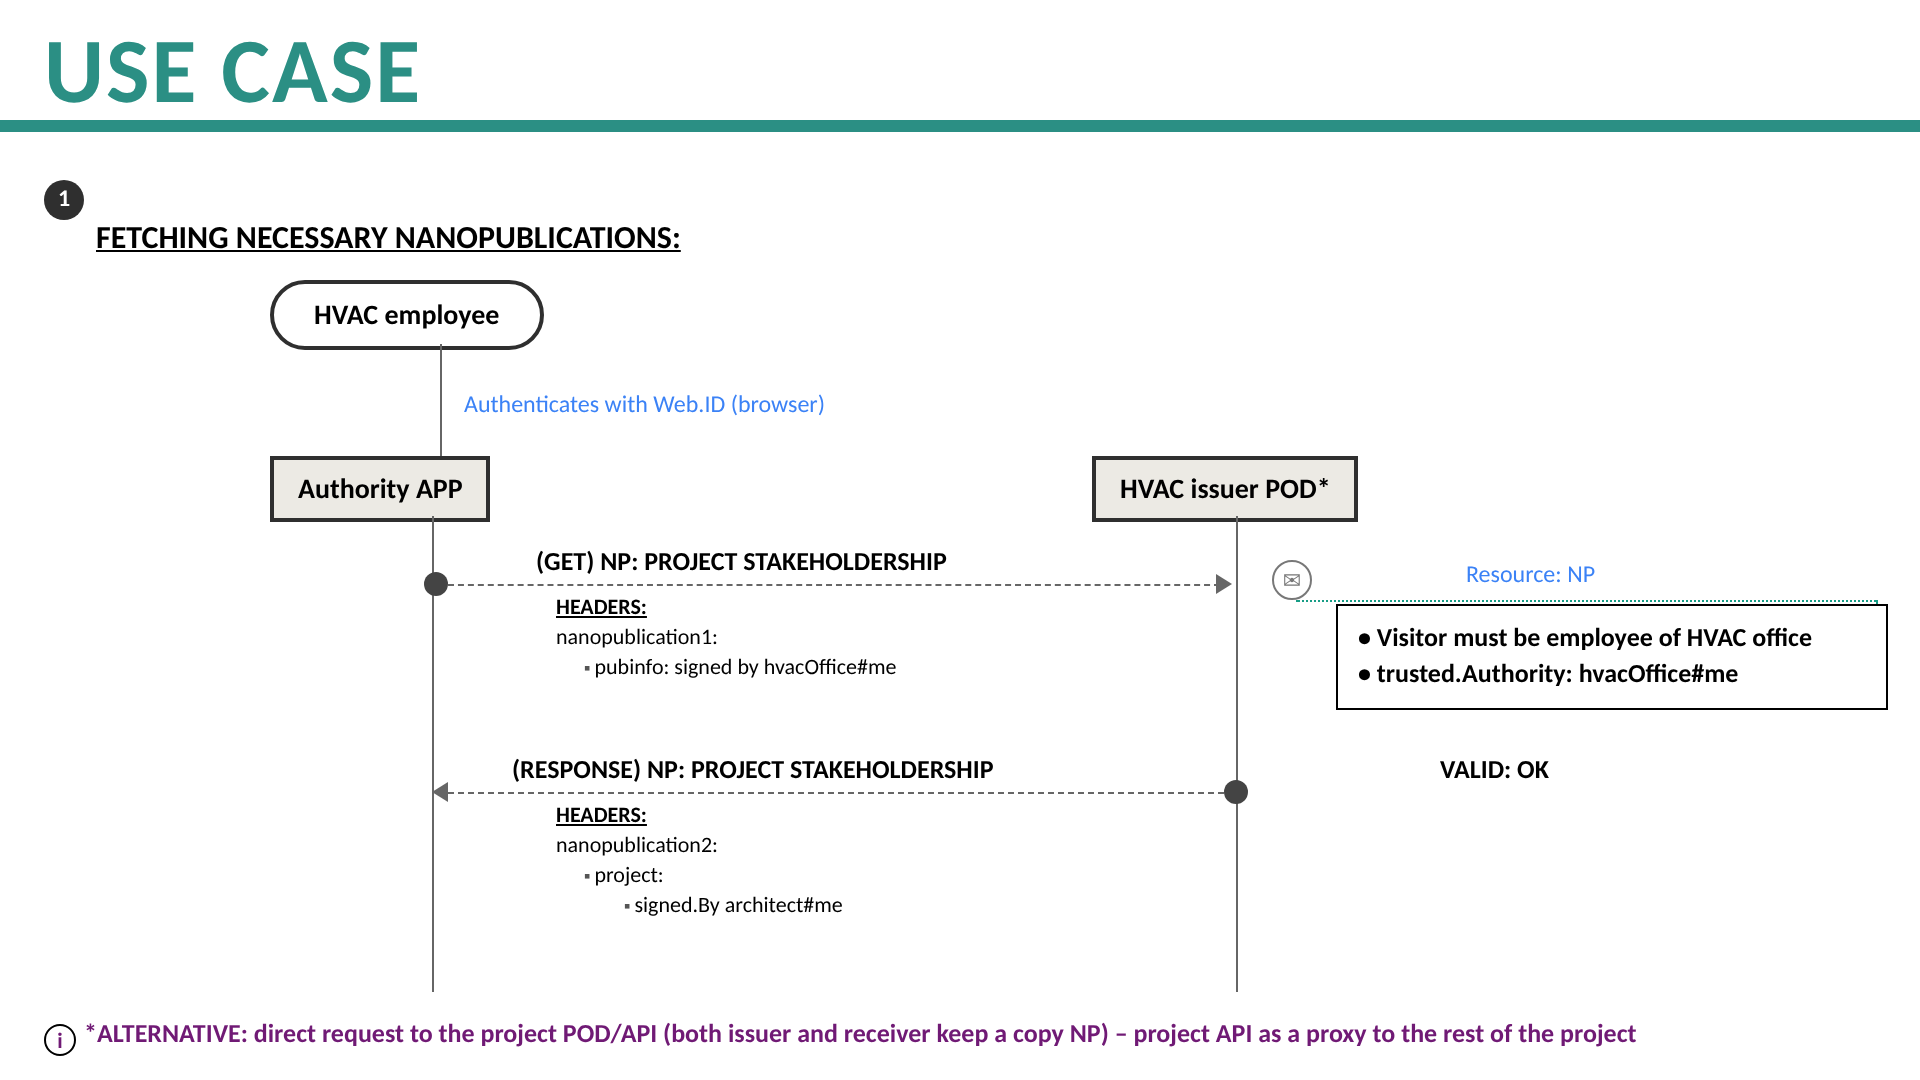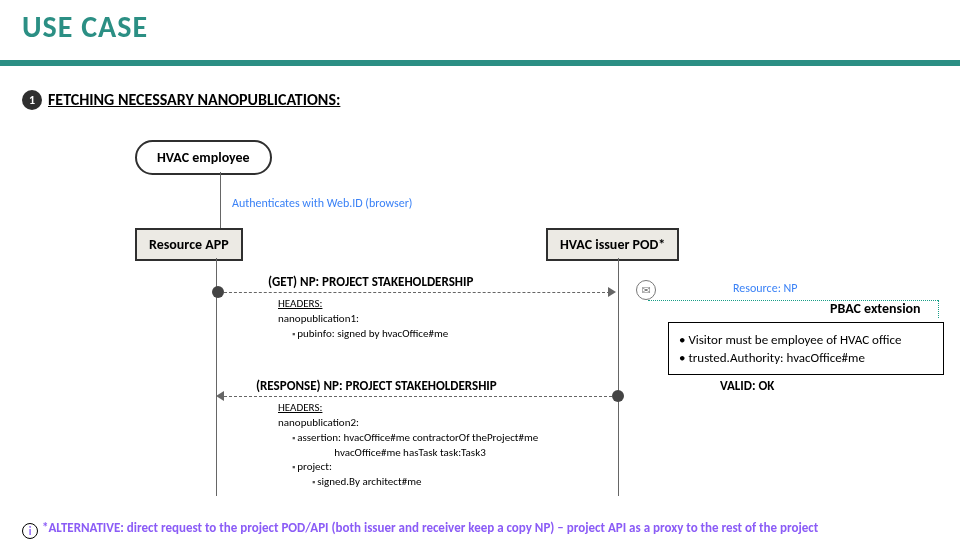--- a/index.html
+++ b/index.html
@@ -1,38 +1,38 @@
 <!DOCTYPE html>
 <html><head>
 <meta charset="utf-8">
 <style>
   * { box-sizing: border-box; margin: 0; padding: 0; }
   body { font-family: Calibri, 'Segoe UI', Arial, sans-serif; width: 960px; height: 540px; position: relative; background: #fff; overflow: hidden; }
   .title-bar { position: absolute; left: 0; top: 60px; width: 100%; height: 6px; background: #2b8f84; }
-  .title { position: absolute; left: 22px; top: 8px; font-size: 30px; font-weight: 700; color: #2b8f84; letter-spacing: 1px; }
+  .title { position: absolute; left: 22px; top: 8px; font-size: 46px; font-weight: 700; color: #2b8f84; letter-spacing: 1px; }
   .step-circle { position: absolute; width: 20px; height: 20px; border-radius: 50%; background: #2f2f2f; color: #fff; font-size: 12px; font-weight: 600; display: flex; align-items: center; justify-content: center; }
-  .step-label { position: absolute; font-size: 16px; font-weight: 600; text-decoration: underline; color: #000; }
+  .step-label { position: absolute; font-size: 16px; font-weight: 600; text-decoration: underline; color: #000; margin-top: 20px; }
   .pill { position: absolute; border: 2px solid #2f2f2f; border-radius: 999px; padding: 7px 20px; font-size: 14px; font-weight: 600; background: #fff; }
   .box { position: absolute; border: 2px solid #2f2f2f; background: #eceae4; padding: 6px 12px; font-size: 14px; font-weight: 600; }
   .pbac-box { position: absolute; border: 1px solid #000; padding: 8px 10px; font-size: 13px; background: #fff; line-height: 1.35; }
   .pbac-label { position: absolute; font-size: 14px; font-weight: 600; }
   .small { font-size: 12px; }
   .txt { position: absolute; color: #3b82f6; }
   .dot { position: absolute; width: 12px; height: 12px; border-radius: 50%; background: #444; }
   .line-v { position: absolute; width: 0; border-left: 1px solid #666; }
   .line-h-dash { position: absolute; height: 0; border-top: 1px dashed #666; }
   .line-h-dash-green { position: absolute; height: 0; border-top: 1px dotted #179d86; }
   .arrow-head { position: absolute; width: 0; height: 0; border-top: 5px solid transparent; border-bottom: 5px solid transparent; }
   .arrow-right { border-left: 8px solid #666; }
   .arrow-left { border-right: 8px solid #666; }
   .env-icon { position: absolute; width: 20px; height: 20px; border: 1px solid #787878; border-radius: 50%; display: flex; align-items: center; justify-content: center; font-size: 11px; color: #787878; }
   .info-circle { width: 16px; height: 16px; border: 1.5px solid #000; border-radius: 50%; display: inline-flex; align-items: center; justify-content: center; font-size: 11px; font-weight: 700; margin-right: 4px; vertical-align: -3px; }
-  .footer { position: absolute; bottom: 1px; left: 22px; font-size: 13px; font-weight: 600; color: #8b5cf6; }
+  .footer { position: absolute; bottom: 12px; left: 22px; font-size: 13px; font-weight: 600; color: #701a75; }
   .headers-block { position: absolute; font-size: 11px; line-height: 1.35; }
-  .headers-block .ht { text-decoration: underline; font-weight: 400; }
+  .headers-block .ht { text-decoration: underline; font-weight: 700; }
   .headers-block ul { list-style: none; padding-left: 14px; }
   .headers-block li::before { content: "▪  "; color: #555; font-size: 9px; }
   .pbac-box ul { list-style: none; padding-left: 0; }
   .pbac-box li::before { content: "•  "; }
   .msg-title { font-size: 13px; font-weight: 600; position: absolute; }
   .valid { position: absolute; font-size: 13px; font-weight: 600; }
 </style>
 </head>
 <body>
 
@@ -40,21 +40,21 @@
 <div class="title-bar"></div>
 
 <div class="step-circle" style="left:22px; top:90px;">1</div>
 <div class="step-label" style="left:48px; top:90px;">FETCHING NECESSARY NANOPUBLICATIONS:</div>
 
 <div class="pill" style="left:135px; top:140px;">HVAC employee</div>
 
 <div class="line-v" style="left:220px; top:172px; height:56px;"></div>
 <div class="txt small" style="left:232px; top:196px;">Authenticates with Web.ID (browser)</div>
 
-<div class="box" style="left:135px; top:228px;">Resource APP</div>
+<div class="box" style="left:135px; top:228px;">Authority APP</div>
 
 <div class="box" style="left:546px; top:228px;">HVAC issuer POD*</div>
 
 <div class="line-v" style="left:216px; top:258px; height:238px;"></div>
 <div class="line-v" style="left:618px; top:258px; height:238px;"></div>
 
 <div class="dot" style="left:212px; top:286px;"></div>
 <div class="line-h-dash" style="left:224px; top:292px; width:386px;"></div>
 <div class="arrow-head arrow-right" style="left:608px; top:287px;"></div>
 <div class="msg-title" style="left:268px; top:274px;">(GET) NP: PROJECT STAKEHOLDERSHIP</div>
@@ -66,39 +66,38 @@
     <li>pubinfo: signed by hvacOffice#me</li>
   </ul>
 </div>
 
 <div class="env-icon" style="left:636px; top:280px;">✉</div>
 <div class="txt small" style="left:689px; top:281px;padding-left:44px;">Resource: NP</div>
 <div class="line-h-dash-green" style="left:648px; top:300px; width:290px;"></div>
 <div class="line-v" style="left:938px; top:300px; height:18px; border-left:1px dotted #179d86;"></div>
 
 <div class="pbac-label" style="left:830px; top:300px;">PBAC extension</div>
-<div class="pbac-box" style="left:668px; top:322px; width:276px;">
+<div class="pbac-box" style="left:668px; top:302px; width:276px;font-weight:bold;">
   <ul>
     <li>Visitor must be employee of HVAC office</li>
     <li>trusted.Authority: hvacOffice#me</li>
   </ul>
 </div>
 
 <div class="dot" style="left:612px; top:390px;"></div>
 <div class="line-h-dash" style="left:224px; top:396px; width:388px;"></div>
 <div class="arrow-head arrow-left" style="left:216px; top:391px;"></div>
 <div class="msg-title" style="left:256px; top:378px;">(RESPONSE) NP: PROJECT STAKEHOLDERSHIP</div>
 
 <div class="valid" style="left:720px; top:378px;">VALID: OK</div>
 
 <div class="headers-block" style="left:278px; top:401px; width:360px;">
   <div class="ht">HEADERS:</div>
   <div>nanopublication2:</div>
   <ul>
-    <li><span>assertion: hvacOffice#me contractorOf theProject#me</span><br>&nbsp;&nbsp;&nbsp;&nbsp;&nbsp;&nbsp;&nbsp;&nbsp;&nbsp;&nbsp;&nbsp;&nbsp;&nbsp;&nbsp;&nbsp;&nbsp;&nbsp;<span>hvacOffice#me hasTask task:Task3</span></li>
     <li>project:</li>
   </ul>
   <ul style="padding-left:34px;">
     <li>signed.By architect#me</li>
   </ul>
 </div>
 
 <div class="footer">
   <span class="info-circle">i</span><span>*ALTERNATIVE: direct request to the project POD/API (both issuer and receiver keep a copy NP) – project API as a proxy to the rest of the project</span>
 </div>

